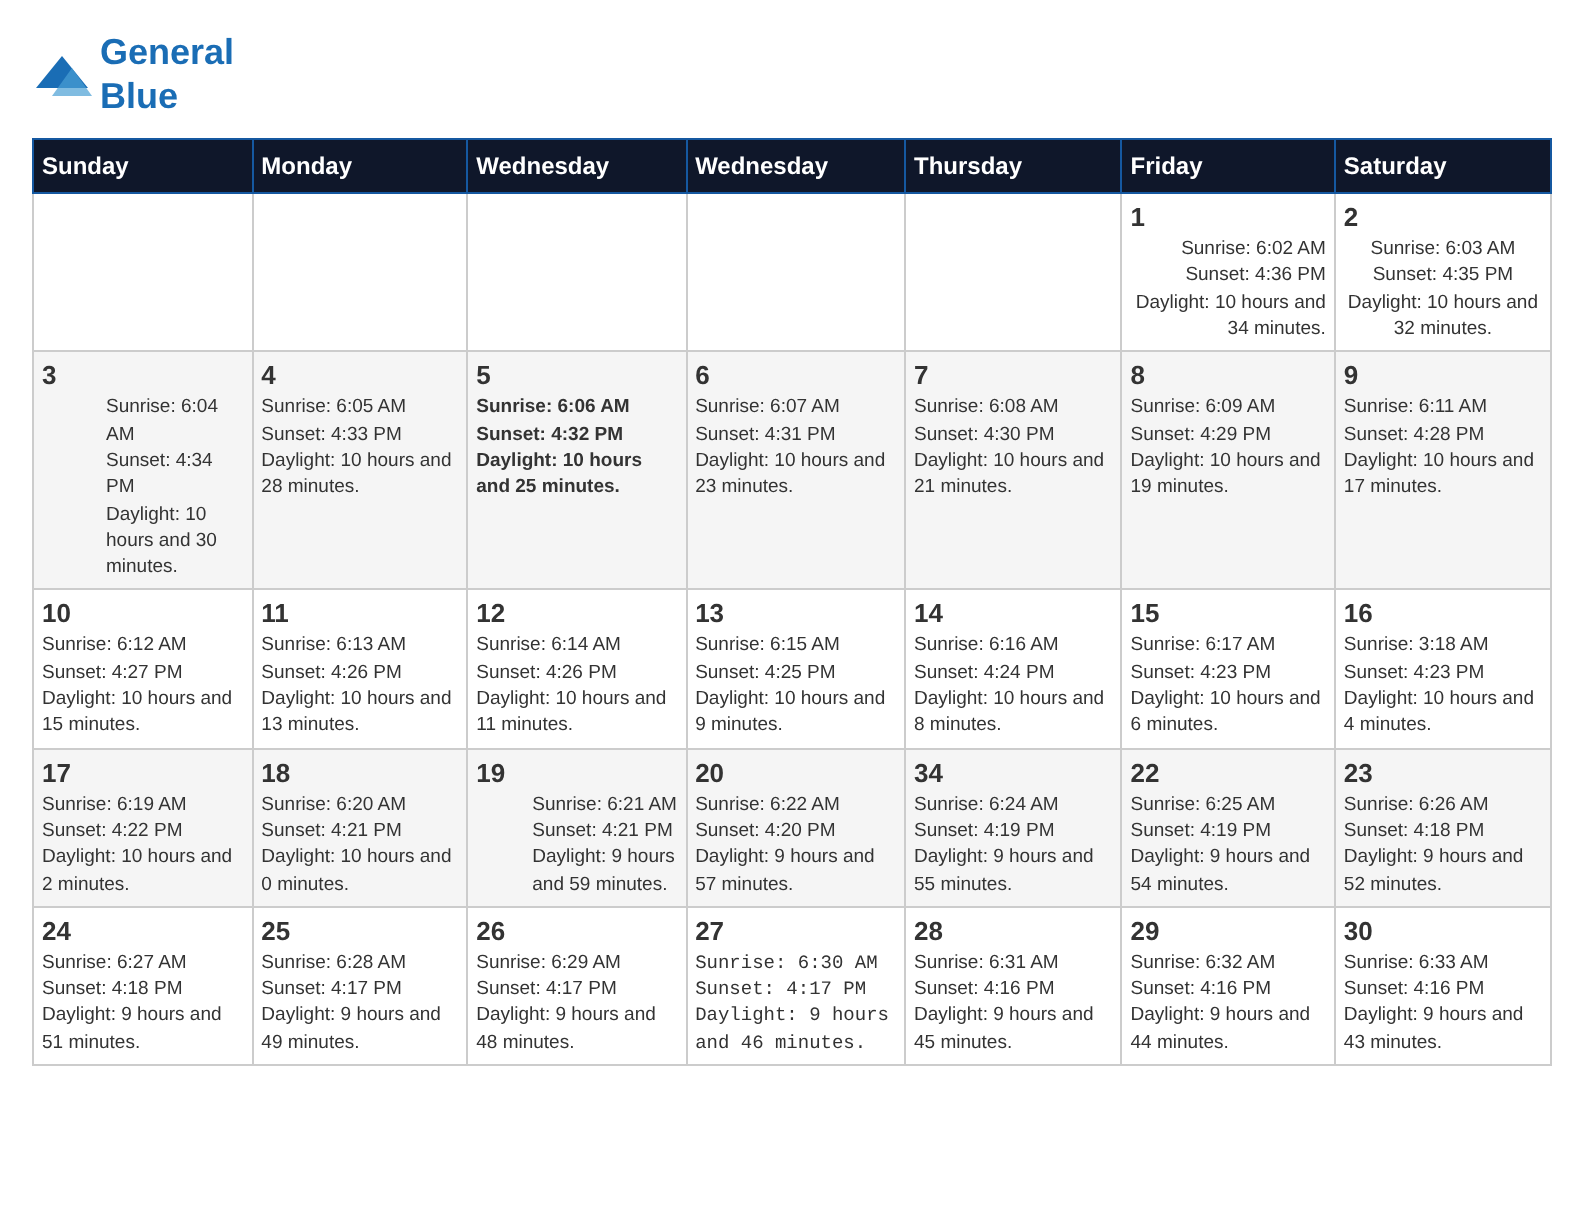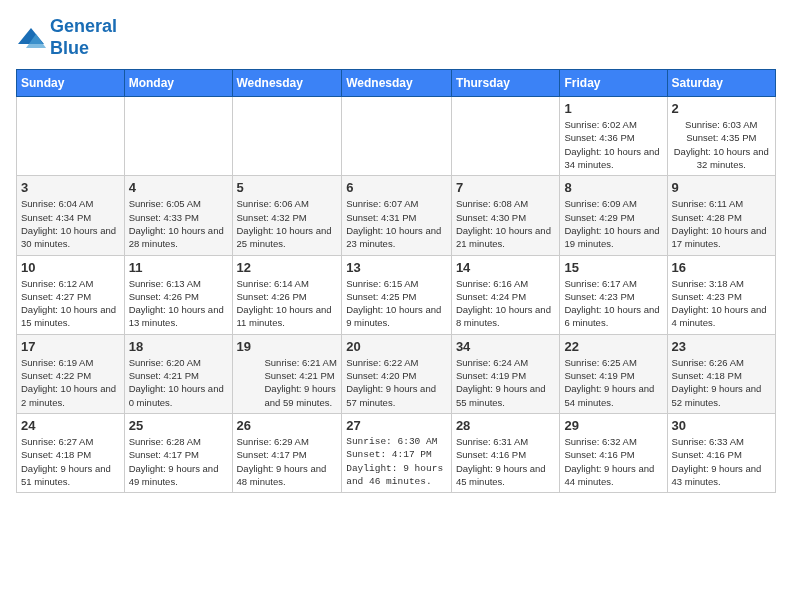--- a/index.html
+++ b/index.html
@@ -45,21 +45,21 @@
     .location {
       font-size: 14px;
       color: #555;
     }
     .calendar {
       width: 100%;
       border-collapse: collapse;
       border: 1px solid #ccc;
     }
     .calendar th {
-      background-color: #3b82f6;
+      background-color: #0f172a;
       color: #fff;
       font-size: 12px;
       font-weight: bold;
       padding: 6px 4px;
       text-align: left;
       border: 1px solid #1558a0;
     }
     .calendar td {
       vertical-align: top;
       width: 113px;
@@ -121,47 +121,47 @@
   </thead>
   <tbody id="calendar-body">
   <tr>
         <td class="empty"></td>
         <td class="empty"></td>
         <td class="empty"></td>
         <td class="empty"></td>
         <td class="empty"></td>
         <td>
           <span class="day-number">1</span>
-          <div class="day-info" style="white-space: pre-line;">Sunrise: 6:02 AM
+          <div class="day-info" style="white-space: pre-line; text-align: right;">Sunrise: 6:02 AM
 Sunset: 4:36 PM
 Daylight: 10 hours and 34 minutes.</div>
         </td>
         <td>
           <span class="day-number">2</span>
           <div class="day-info" style="white-space: pre-line; text-align: center;">Sunrise: 6:03 AM
 Sunset: 4:35 PM
 Daylight: 10 hours and 32 minutes.</div>
         </td>
       </tr>
       <tr>
         <td>
           <span class="day-number">3</span>
-          <div class="day-info" style="white-space: pre-line;">Sunrise: 6:04 AM
+          <div class="day-info" style="white-space: pre-line; margin-left: 32px;">Sunrise: 6:04 AM
 Sunset: 4:34 PM
 Daylight: 10 hours and 30 minutes.</div>
         </td>
         <td>
           <span class="day-number">4</span>
           <div class="day-info" style="white-space: pre-line;">Sunrise: 6:05 AM
 Sunset: 4:33 PM
 Daylight: 10 hours and 28 minutes.</div>
         </td>
         <td>
           <span class="day-number">5</span>
-          <div class="day-info" style="white-space: pre-line;">Sunrise: 6:06 AM
+          <div class="day-info" style="white-space: pre-line; font-weight: bold;">Sunrise: 6:06 AM
 Sunset: 4:32 PM
 Daylight: 10 hours and 25 minutes.</div>
         </td>
         <td>
           <span class="day-number">6</span>
           <div class="day-info" style="white-space: pre-line;">Sunrise: 6:07 AM
 Sunset: 4:31 PM
 Daylight: 10 hours and 23 minutes.</div>
         </td>
         <td>

